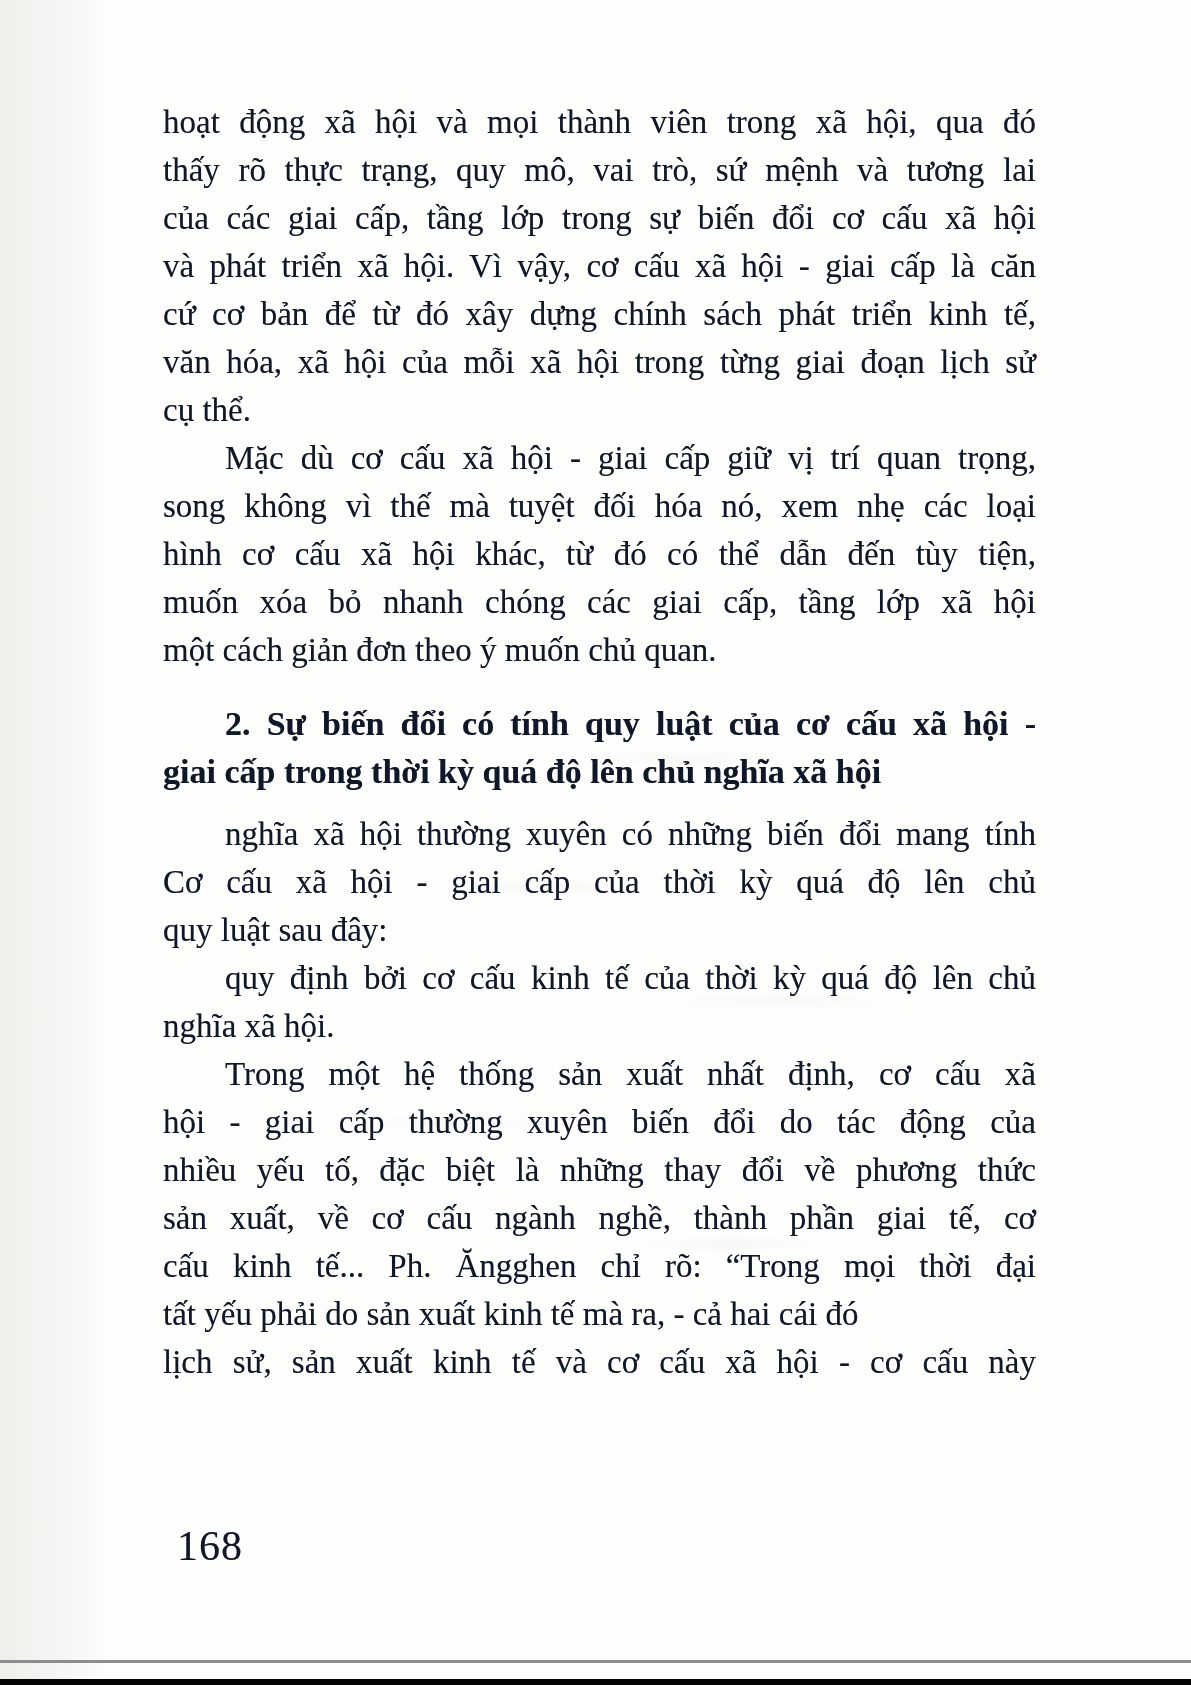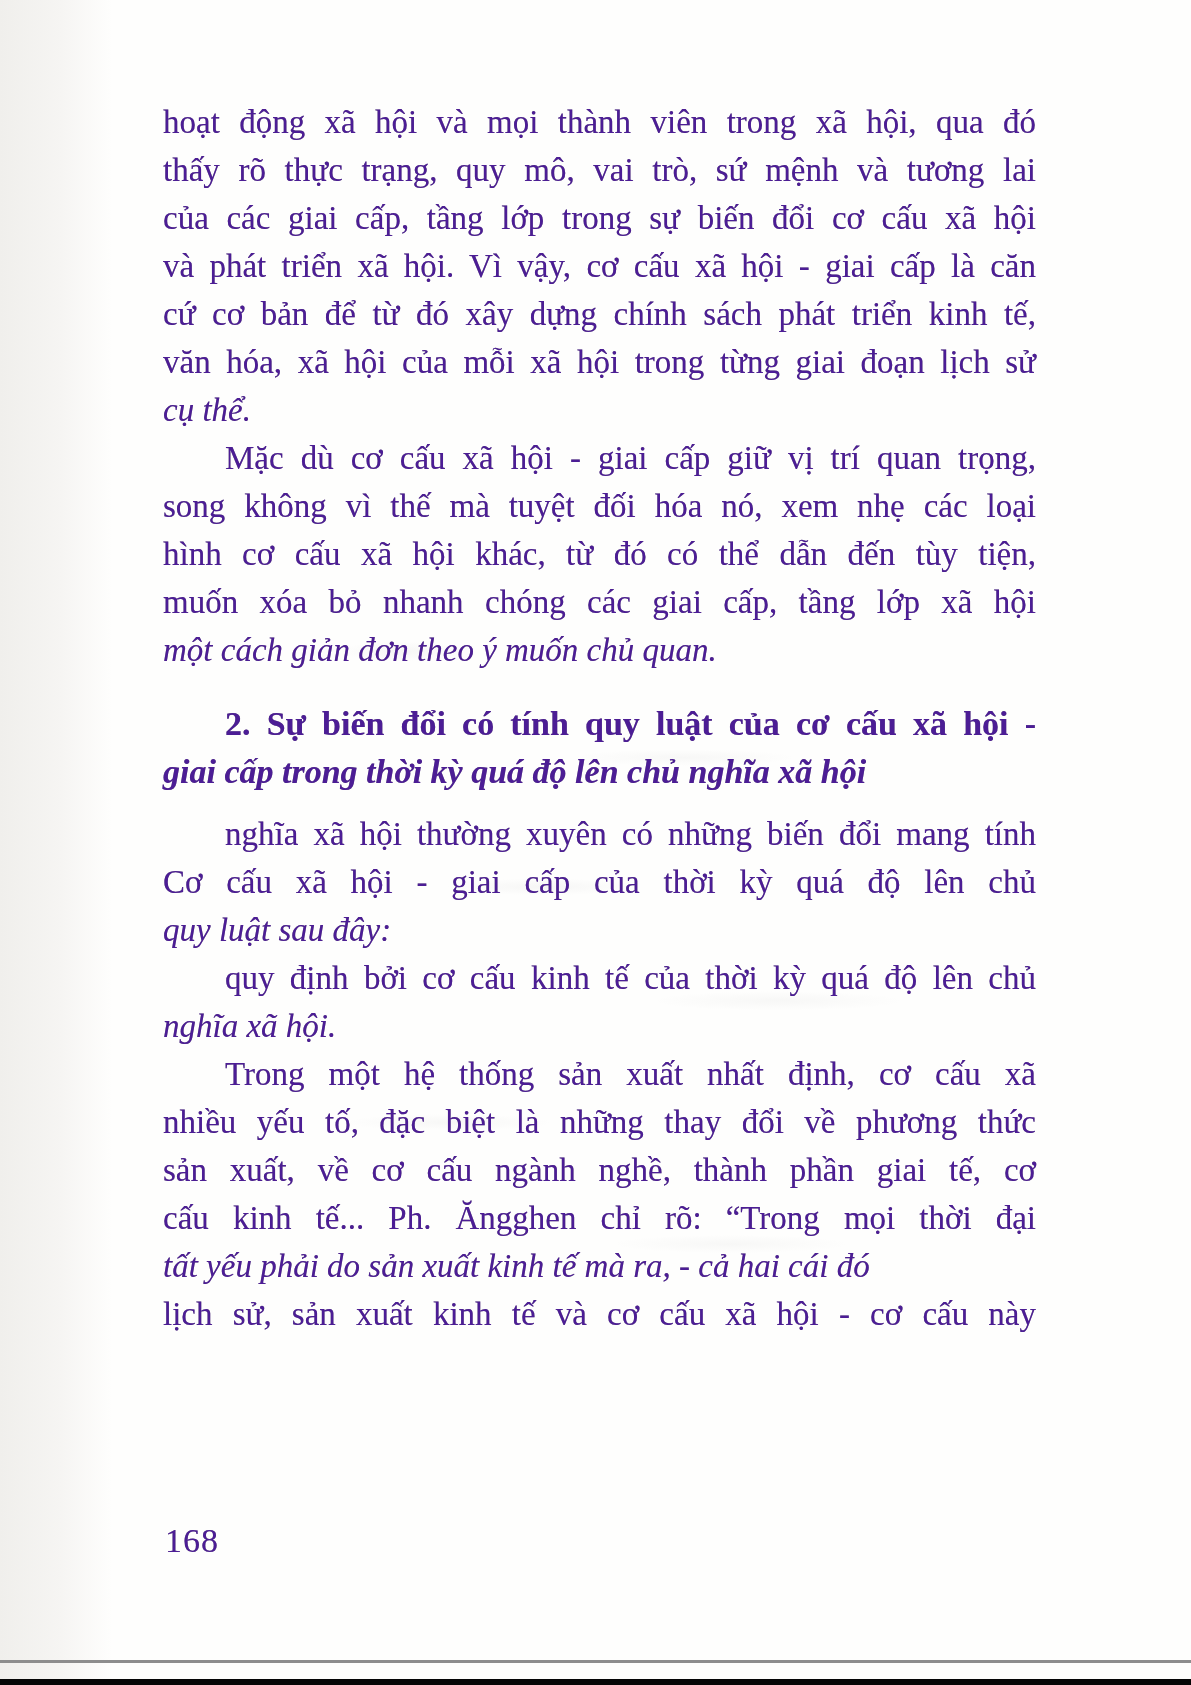--- a/index.html
+++ b/index.html
@@ -7,21 +7,21 @@
     padding: 0;
     background: #ffffff;
   }
   .page {
     position: relative;
     width: 1191px;
     height: 1685px;
     background: #fefefd;
     overflow: hidden;
     font-family: "Liberation Serif", "DejaVu Serif", serif;
-    color: #4c1d95;
+    color: #0f172a;
   }
   
   .scan-left-shadow {
     position: absolute;
     left: 0; top: 0;
     width: 112px; height: 100%;
     background: linear-gradient(90deg, #f0efec 0%, #f6f5f3 55%, rgba(255,255,255,0) 100%);
     pointer-events: none;
   }
   
@@ -49,34 +49,33 @@
   }
   .para { margin: 0; }
   .para .line {
     text-align: justify;
     text-align-last: justify;
     white-space: normal;
   }
   .para .line.last {
     text-align: left;
     text-align-last: left;
-    font-style: italic;
   }
   .para.indent .line:first-child { text-indent: 62px; }
   .para.heading {
     font-weight: bold;
     margin-top: 26px;
     margin-bottom: 14px;
     font-size: 34px;
   }
   .footer-pagenum {
     position: absolute;
-    left: 165px;
+    left: 177px;
     top: 1522px;
-    font-size: 34px;
+    font-size: 42px;
     letter-spacing: 1px;
     text-shadow: 0 0 0.5px rgba(20,20,20,0.45);
     text-align: right;
   }
   
   .scan-divider-line {
     position: absolute;
     left: 0; top: 1660px;
     width: 100%; height: 3px;
     background: #8d8d8d;
@@ -121,20 +120,21 @@
         <div class="line">nghĩa xã hội thường xuyên có những biến đổi mang tính</div>
         <div class="line">Cơ cấu xã hội - giai cấp của thời kỳ quá độ lên chủ</div>
         <div class="line last">quy luật sau đây:</div>
       </div>
       <div class="para indent">
         <div class="line">quy định bởi cơ cấu kinh tế của thời kỳ quá độ lên chủ</div>
         <div class="line last">nghĩa xã hội.</div>
       </div>
       <div class="para indent">
         <div class="line">Trong một hệ thống sản xuất nhất định, cơ cấu xã</div>
+        <div class="line">hội - giai cấp thường xuyên biến đổi do tác động của</div>
         <div class="line">nhiều yếu tố, đặc biệt là những thay đổi về phương thức</div>
         <div class="line">sản xuất, về cơ cấu ngành nghề, thành phần giai tế, cơ</div>
         <div class="line">cấu kinh tế... Ph. Ăngghen chỉ rõ: “Trong mọi thời đại</div>
         <div class="line last">tất yếu phải do sản xuất kinh tế mà ra, - cả hai cái đó</div>
         <div class="line">lịch sử, sản xuất kinh tế và cơ cấu xã hội - cơ cấu này</div>
       </div>
     </div>
 
   <div class="footer-pagenum">168</div>
 

